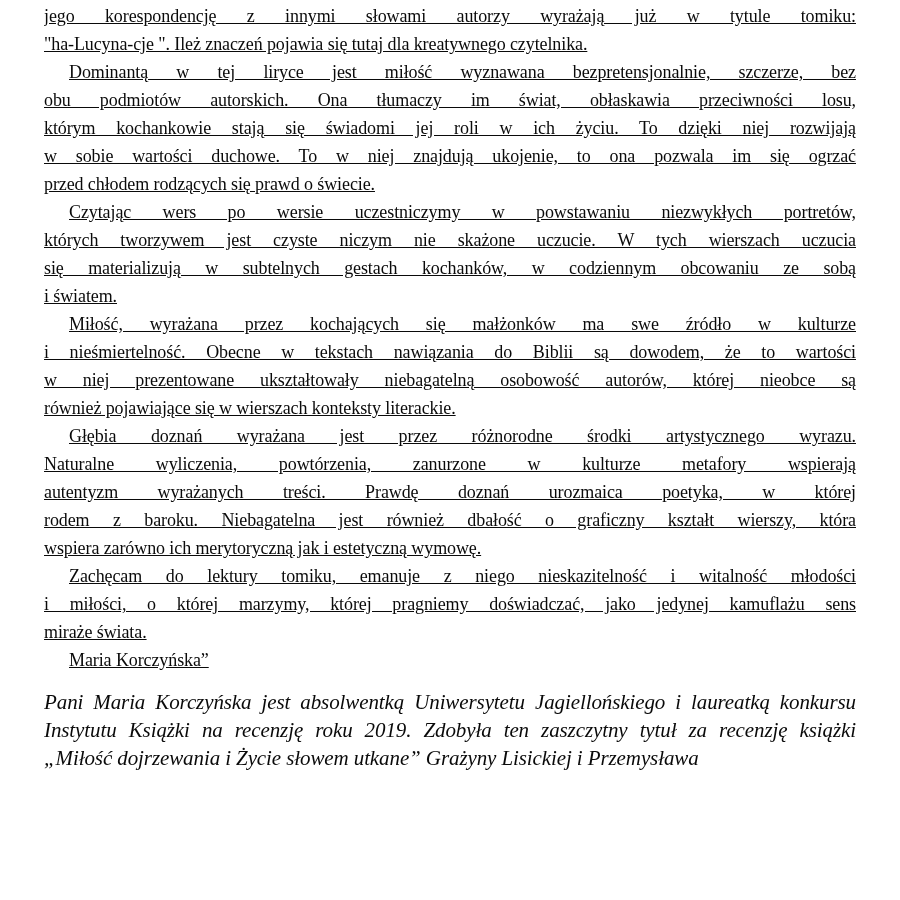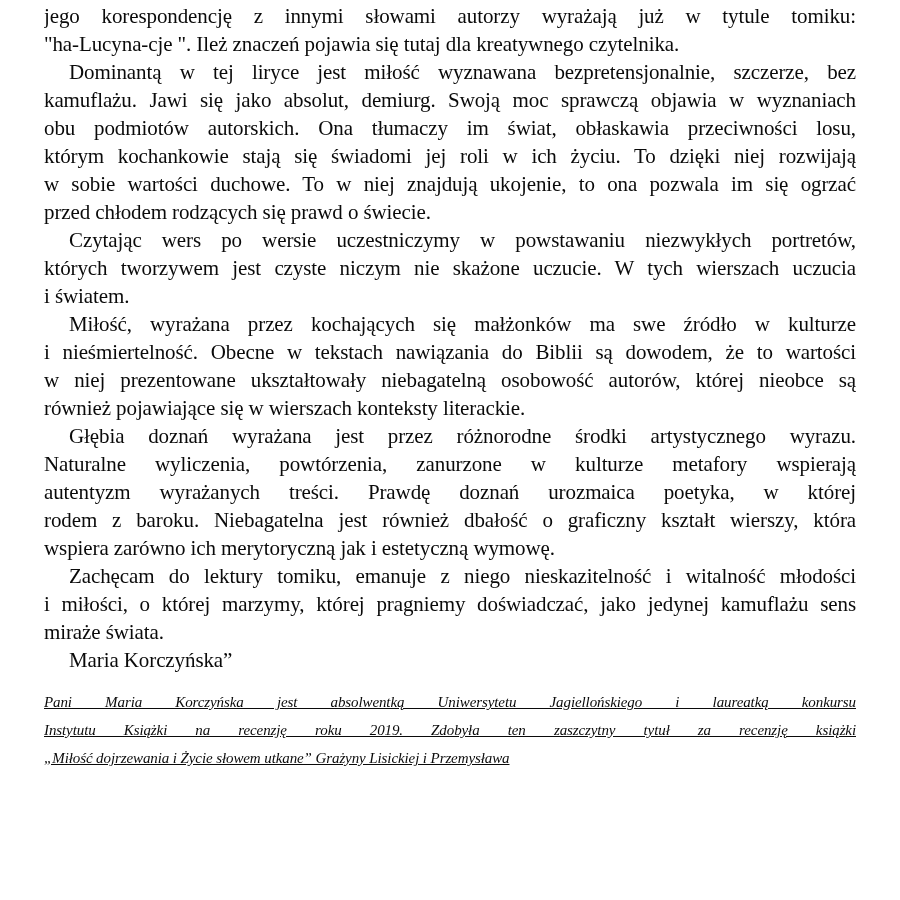--- a/index.html
+++ b/index.html
@@ -12,66 +12,66 @@
     width: 900px;
     height: 900px;
     background: #ffffff;
     overflow: hidden;
     box-sizing: border-box;
     padding: 2px 44px 0 44px;
     font-family: "Liberation Serif", "DejaVu Serif", serif;
     color: #0a0a0a;
   }
   .body-text .line {
-    font-size: 21px;
+    font-size: 18px;
     line-height: 28px;
     height: 28px;
     letter-spacing: -0.1px;
     white-space: normal;
     overflow: hidden;
+    text-decoration: underline;
   }
   .line.fill {
     text-align: justify;
     text-align-last: justify;
   }
   .line.end {
     text-align: left;
     text-align-last: left;
   }
   .line.indent {
     text-indent: 25px;
   }
   .footnote {
     margin-top: 14px;
     font-style: italic;
   }
   .footnote .line {
-    font-size: 15px;
+    font-size: 21px;
     line-height: 28px;
     height: 28px;
     letter-spacing: -0.1px;
     overflow: hidden;
-    text-decoration: underline;
   }
 </style>
 </head>
 <body>
 
 <div class="page">
   <div class="body-text">
       <div class="line fill">jego korespondencję z innymi słowami autorzy wyrażają już w tytule tomiku:</div>
       <div class="line end">"ha-Lucyna-cje ". Ileż znaczeń pojawia się tutaj dla kreatywnego czytelnika.</div>
       <div class="line fill indent">Dominantą w tej liryce jest miłość wyznawana bezpretensjonalnie, szczerze, bez</div>
-      <div class="line fill">kamuflażu. Jawi się jako absolut, demiurg. Swoją moc sprawczą objawia w wyznaniach</div>
       <div class="line fill">obu podmiotów autorskich. Ona tłumaczy im świat, obłaskawia przeciwności losu,</div>
       <div class="line fill">którym kochankowie stają się świadomi jej roli w ich życiu. To dzięki niej rozwijają</div>
       <div class="line fill">w sobie wartości duchowe. To w niej znajdują ukojenie, to ona pozwala im się ogrzać</div>
       <div class="line end">przed chłodem rodzących się prawd o świecie.</div>
       <div class="line fill indent">Czytając wers po wersie uczestniczymy w powstawaniu niezwykłych portretów,</div>
       <div class="line fill">których tworzywem jest czyste niczym nie skażone uczucie. W tych wierszach uczucia</div>
+      <div class="line fill">się materializują w subtelnych gestach kochanków, w codziennym obcowaniu ze sobą</div>
       <div class="line end">i światem.</div>
       <div class="line fill indent">Miłość, wyrażana przez kochających się małżonków ma swe źródło w kulturze</div>
       <div class="line fill">i nieśmiertelność. Obecne w tekstach nawiązania do Biblii są dowodem, że to wartości</div>
       <div class="line fill">w niej prezentowane ukształtowały niebagatelną osobowość autorów, której nieobce są</div>
       <div class="line end">również pojawiające się w wierszach konteksty literackie.</div>
       <div class="line fill indent">Głębia doznań wyrażana jest przez różnorodne środki artystycznego wyrazu.</div>
       <div class="line fill">Naturalne wyliczenia, powtórzenia, zanurzone w kulturze metafory wspierają</div>
       <div class="line fill">autentyzm wyrażanych treści. Prawdę doznań urozmaica poetyka, w której</div>
       <div class="line fill">rodem z baroku. Niebagatelna jest również dbałość o graficzny kształt wierszy, która</div>
       <div class="line end">wspiera zarówno ich merytoryczną jak i estetyczną wymowę.</div>

